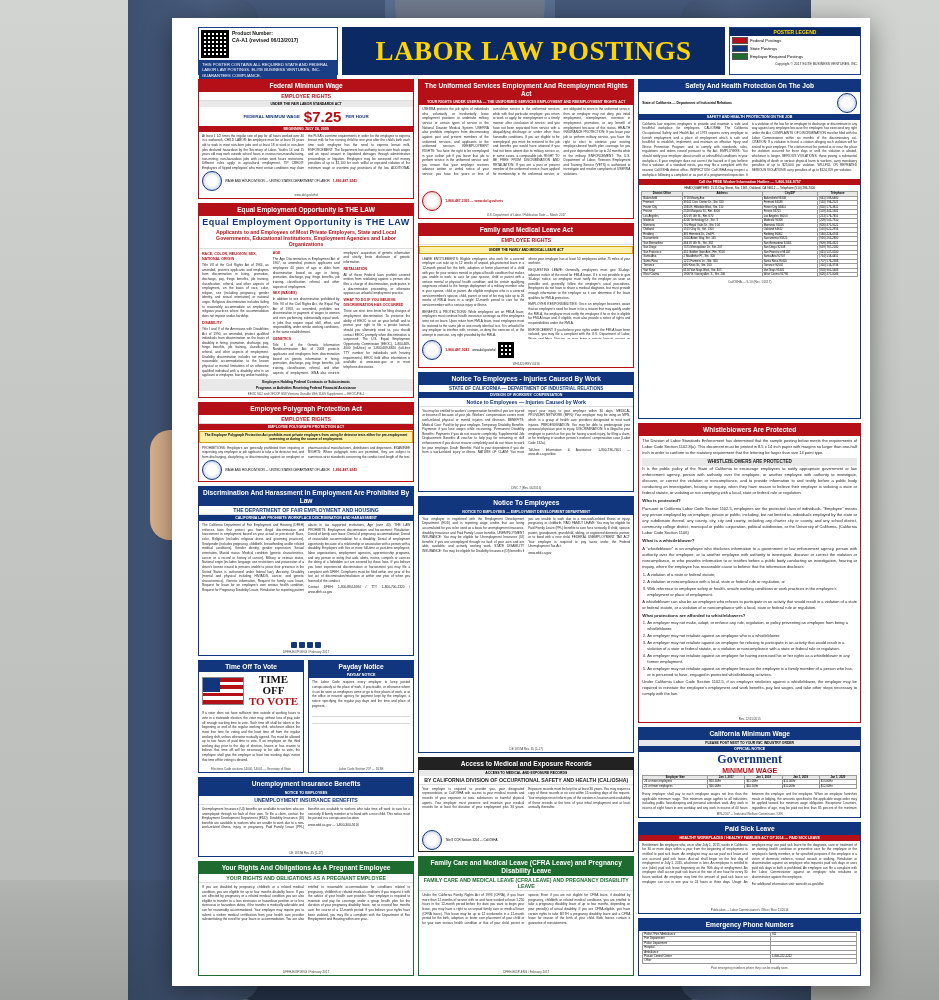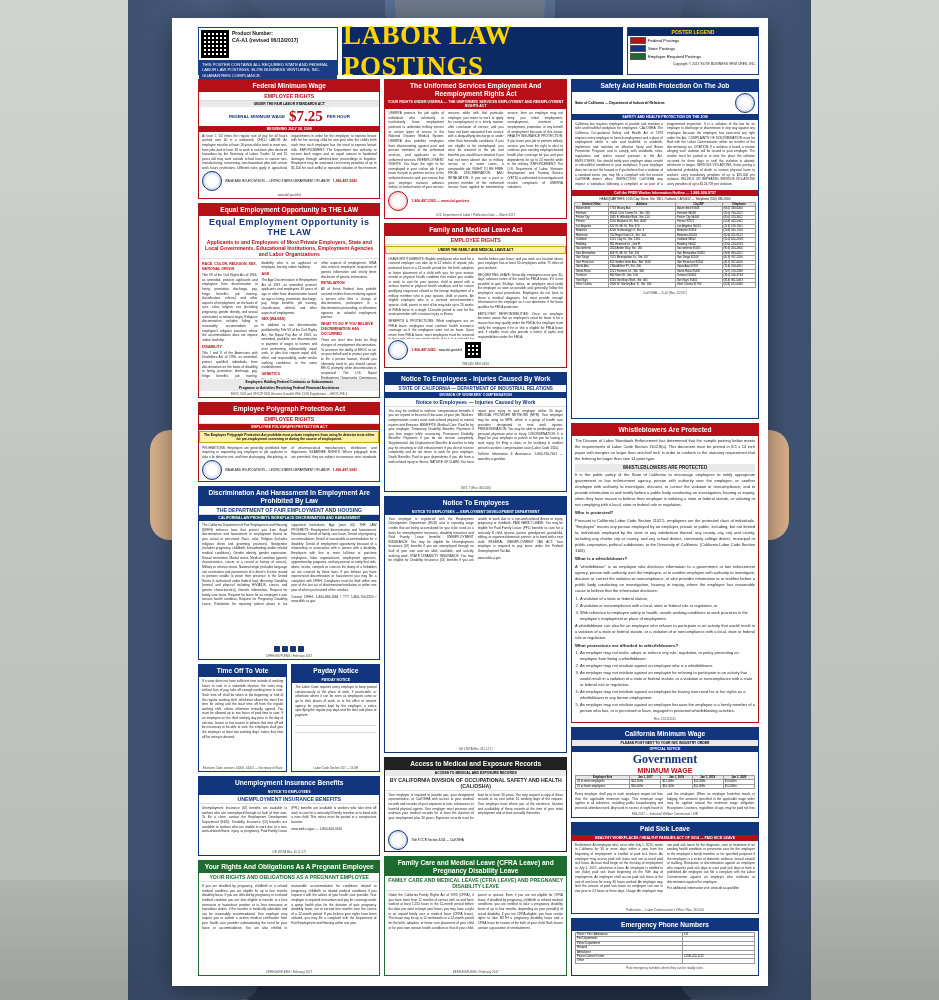--- a/index.html
+++ b/index.html
@@ -54,21 +54,21 @@
   }
   #floor{
     position:absolute;left:0;right:0;bottom:0;height:120px;
     background:linear-gradient(180deg,rgba(0,0,0,0.05),rgba(0,0,0,0.14));
   }
 
   
   #poster{
     position:absolute;
     left:172px;top:18px;
-    width:596px;height:968px;
+    width:698px;height:968px;
     background:#ffffff;
     box-shadow:0 6px 26px rgba(0,0,0,.45);
     padding:9px 9px 10px 26px;
     box-sizing:border-box;
     overflow:hidden;
   }
   #poster-inner{
     width:100%;height:100%;
     display:flex;flex-direction:column;
     gap:4px;
@@ -152,21 +152,21 @@
   }
   .p-body.c2{column-count:2;}
   .p-body.c3{column-count:3;}
   .p-body p{margin:0 0 2px 0;text-align:justify;}
   .p-body h4{margin:1px 0;font-size:3.6px;color:#b51017;}
   .band-yellow{background:#fff2a8;border:1px solid #caa300;margin:1px 0;padding:1px 2px;font-size:3.3px;font-weight:bold;text-align:center;}
   .band-blue{background:#12367d;color:#fff;font-size:3.6px;font-weight:bold;text-align:center;padding:1px;}
   .band-red{background:#b51017;color:#fff;font-size:3.6px;font-weight:bold;text-align:center;padding:1px;}
   .band-gray{background:#e9e9e9;font-size:3.4px;font-weight:bold;text-align:center;padding:1px;}
   .wage-amount{
-    font-size:15px;color:#b51017;font-weight:bold;font-family:Liberation Serif, serif;
+    font-size:15px;color:#b51017;font-weight:bold;font-family:Liberation Sans, sans-serif;
   }
   .wage-row{display:flex;align-items:center;justify-content:center;gap:4px;padding:1px 0;}
   .wage-label{font-size:4.4px;font-weight:bold;color:#12367d;text-align:center;}
   .eeo-title{
     text-align:center;font-weight:bold;font-size:9px;color:#12367d;
     letter-spacing:.5px;padding:1px;
   }
   .ffoot{font-size:3px;color:#444;text-align:center;padding:1px;}
   .seal{
     width:18px;height:18px;border-radius:50%;
@@ -340,20 +340,27 @@
           <span></span>
           <span></span>
           <span></span>
         </div>
         <div class="ffoot">DFEH-E07P-ENG / February 2017</div>
       </div>
 
       <div style="display:flex;gap:4px;flex:0 0 108px">
         <div class="panel blue" style="width:50%">
           <div class="p-head">Time Off To Vote</div>
+          <div class="row-flex" style="padding:2px 3px">
+            <div class="flag"></div>
+            <div class="timeoff">
+              <div class="t1">TIME OFF</div>
+              <div class="t2">TO VOTE</div>
+            </div>
+          </div>
           <div class="p-body">
             <p>If a voter does not have sufficient time outside of working hours to vote in a statewide election, the voter may, without loss of pay, take off enough working time to vote. Such time off shall be taken at the beginning or end of the regular working shift, whichever allows the most free time for voting and the least time off from the regular working shift, unless otherwise mutually agreed. You must be allowed up to two hours of paid time to vote. If an employee on the third working day prior to the day of election, knows or has reason to believe that time off will be necessary to be able to vote, the employee shall give the employer at least two working days' notice that time off for voting is desired.</p>
           </div>
           <div class="ffoot">Elections Code sections 14000, 14001 — Secretary of State</div>
         </div>
 
         <div class="panel blue" style="width:50%">
           <div class="p-head">Payday Notice</div>
           <div class="band-blue">PAYDAY NOTICE</div>
           <div class="p-body">

